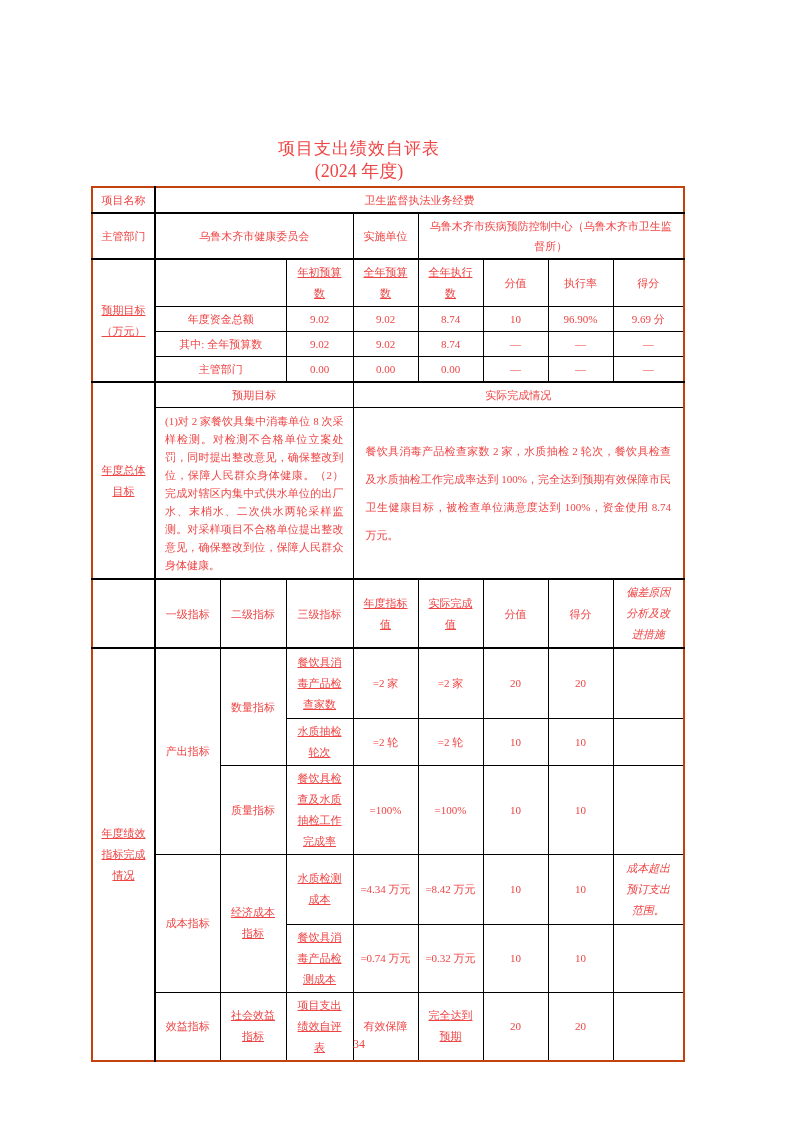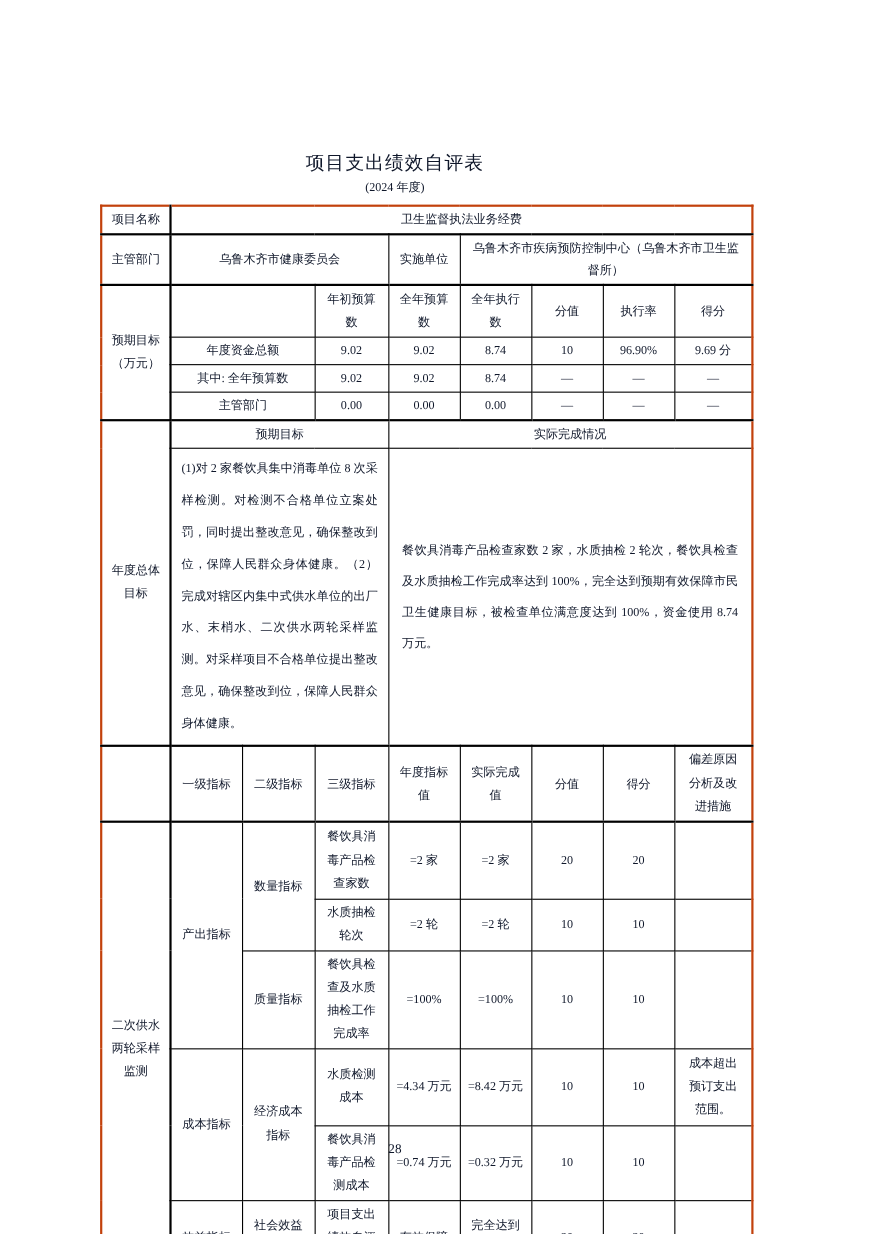--- a/index.html
+++ b/index.html
@@ -1,45 +1,45 @@
 <!DOCTYPE html>
 <html><head>
 <meta charset="utf-8">
 <style>
   html,body{margin:0;padding:0;background:#fff;}
   .page{
     position:relative;
     width:718px;height:1122px;
     background:#fff;
     font-family:"Liberation Serif","DejaVu Serif",serif;
-    color:#0f172a;
+    color:#ef4444;
     overflow:hidden;
   }
   .title-block{position:absolute;top:137px;left:0;width:100%;text-align:center;}
   .title{font-size:17px;line-height:23px;letter-spacing:1px;}
-  .subtitle{font-size:11px;line-height:22px;}
+  .subtitle{font-size:18px;line-height:22px;}
   table.main{
     position:absolute;left:91px;top:186px;
     width:592px;
     border-collapse:collapse;table-layout:fixed;
     border:2px solid #c2410c;
   }
   td{
     border:1px solid #000;
     font-size:11px;line-height:20px;
     text-align:center;vertical-align:middle;
     padding:2px 4px;
     word-break:break-all;overflow:hidden;
   }
   .c1{border-right-width:2px;}
   .sepb{border-bottom-width:2px;}
-  .hdr{padding:2px 7px;line-height:21px;}
+  .hdr{padding:2px 7px;line-height:21px;text-decoration:underline;}
   .val{padding:2px 2px;}
-  .dev{padding:2px 10px;line-height:21px;}
-  .goal-exp{text-align:justify;padding:4px 9px;line-height:29px;margin-left:28px;}
+  .dev{padding:2px 10px;line-height:21px;font-style:italic;}
+  .goal-exp{text-align:justify;padding:4px 9px;line-height:18px;margin-left:28px;}
   .goal-act{text-align:justify;padding:4px 12px;line-height:28px;}
   .h25{height:25px}.h41{height:41px}.h23{height:23px}.h22{height:22px}
   .h167{height:167px}.h58{height:58px}.h70{height:70px}.h43{height:43px}
   .h85{height:85px}.h57{height:57px}.h50{height:50px}
   .page-number{position:absolute;top:1037px;left:0;width:100%;text-align:center;font-size:12px;}
 </style>
 </head>
 <body>
 
 <div class="page">
@@ -133,21 +133,21 @@
         <td class="sepb">二级指标</td>
         <td class="sepb">三级指标</td>
         <td class="sepb hdr">年度指标值</td>
         <td class="sepb hdr">实际完成值</td>
         <td class="sepb">分值</td>
         <td class="sepb">得分</td>
         <td class="sepb dev">偏差原因分析及改进措施</td>
       </tr>
 
       <tr class="h70">
-        <td rowspan="6" class="c1 hdr">二次供水两轮采样监测</td>
+        <td rowspan="6" class="c1 hdr">年度绩效指标完成情况</td>
         <td rowspan="3">产出指标</td>
         <td rowspan="2">数量指标</td>
         <td class="hdr">餐饮具消毒产品检查家数</td>
         <td class="val">=2 家</td>
         <td class="val">=2 家</td>
         <td>20</td>
         <td>20</td>
         <td class="dev"></td>
       </tr>
 
@@ -197,14 +197,14 @@
         <td class="val">有效保障</td>
         <td class="hdr">完全达到预期</td>
         <td>20</td>
         <td>20</td>
         <td class="dev"></td>
       </tr>
 
     </tbody>
   </table>
 
-  <div class="page-number">28</div>
+  <div class="page-number">34</div>
 </div>
 
 </body></html>

